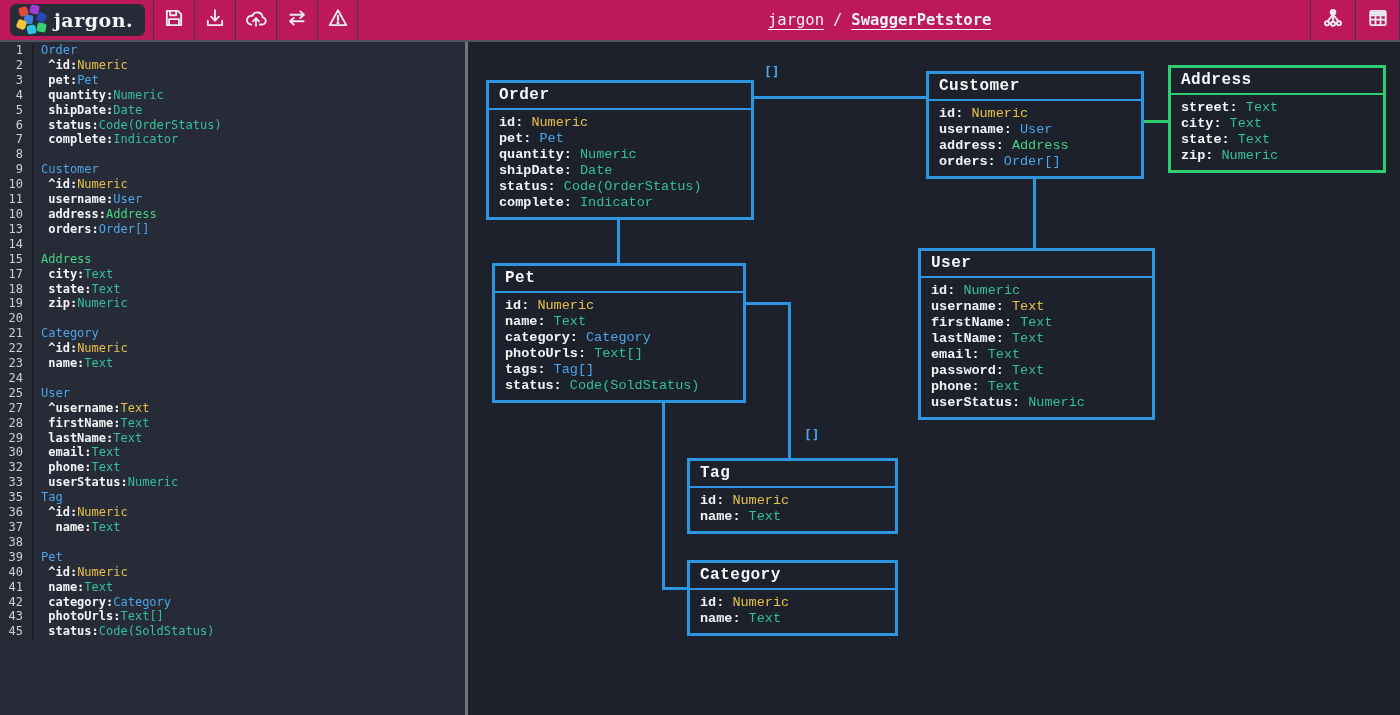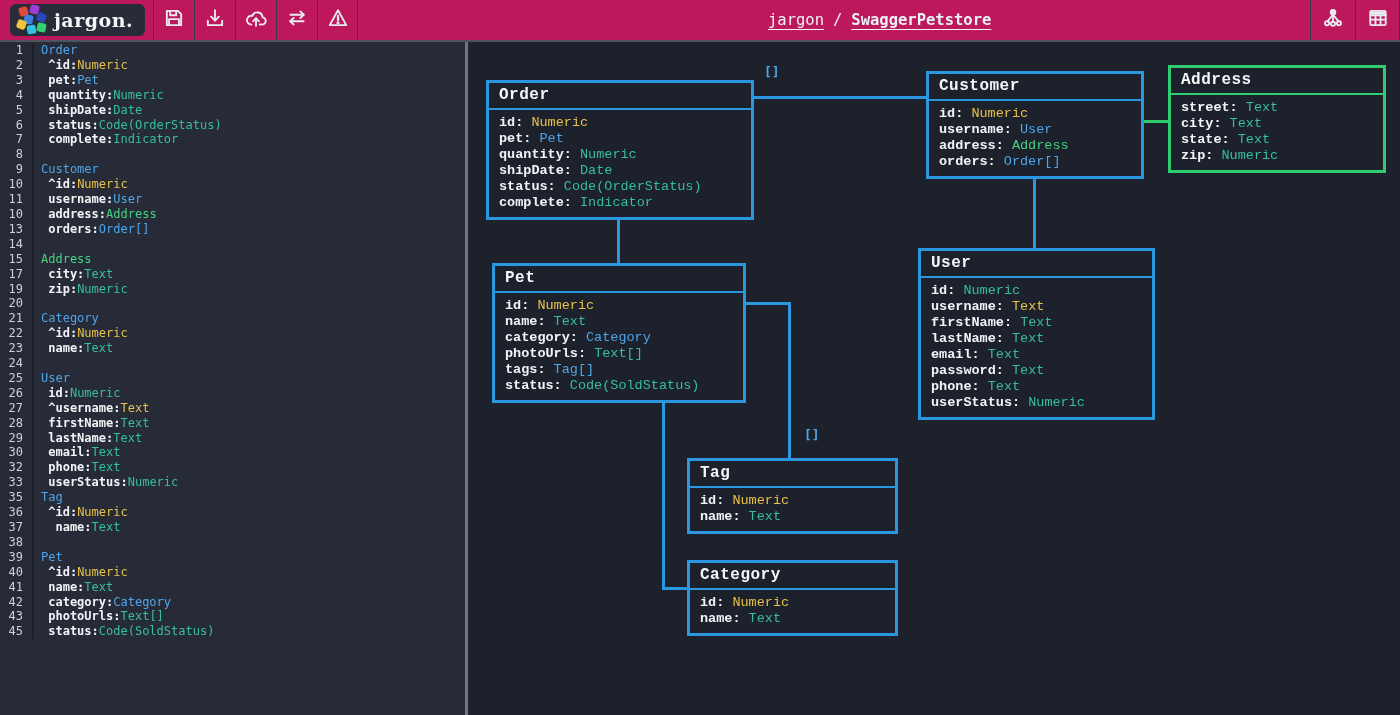--- a/index.html
+++ b/index.html
@@ -176,28 +176,28 @@
       <div class="line"><span class="ln">7</span><span class="lt"><span class="tk p"> complete:</span><span class="tk tt">Indicator</span></span></div>
       <div class="line"><span class="ln">8</span><span class="lt"></span></div>
       <div class="line"><span class="ln">9</span><span class="lt"><span class="tk eb">Customer</span></span></div>
       <div class="line"><span class="ln">10</span><span class="lt"><span class="tk p"> ^id:</span><span class="tk ty">Numeric</span></span></div>
       <div class="line"><span class="ln">11</span><span class="lt"><span class="tk p"> username:</span><span class="tk tb">User</span></span></div>
       <div class="line"><span class="ln">10</span><span class="lt"><span class="tk p"> address:</span><span class="tk tg">Address</span></span></div>
       <div class="line"><span class="ln">13</span><span class="lt"><span class="tk p"> orders:</span><span class="tk tb">Order[]</span></span></div>
       <div class="line"><span class="ln">14</span><span class="lt"></span></div>
       <div class="line"><span class="ln">15</span><span class="lt"><span class="tk eg">Address</span></span></div>
       <div class="line"><span class="ln">17</span><span class="lt"><span class="tk p"> city:</span><span class="tk tt">Text</span></span></div>
+      <div class="line"><span class="ln">18</span><span class="lt"><span class="tk p"> state:</span><span class="tk tt">Text</span></span></div>
       <div class="line"><span class="ln">19</span><span class="lt"><span class="tk p"> zip:</span><span class="tk tt">Numeric</span></span></div>
       <div class="line"><span class="ln">20</span><span class="lt"></span></div>
       <div class="line"><span class="ln">21</span><span class="lt"><span class="tk eb">Category</span></span></div>
       <div class="line"><span class="ln">22</span><span class="lt"><span class="tk p"> ^id:</span><span class="tk ty">Numeric</span></span></div>
       <div class="line"><span class="ln">23</span><span class="lt"><span class="tk p"> name:</span><span class="tk tt">Text</span></span></div>
       <div class="line"><span class="ln">24</span><span class="lt"></span></div>
       <div class="line"><span class="ln">25</span><span class="lt"><span class="tk eb">User</span></span></div>
-      <div class="line"><span class="ln">26</span><span class="lt"><span class="tk p"> id:</span><span class="tk tt">Numeric</span></span></div>
       <div class="line"><span class="ln">27</span><span class="lt"><span class="tk p"> ^username:</span><span class="tk ty">Text</span></span></div>
       <div class="line"><span class="ln">28</span><span class="lt"><span class="tk p"> firstName:</span><span class="tk tt">Text</span></span></div>
       <div class="line"><span class="ln">29</span><span class="lt"><span class="tk p"> lastName:</span><span class="tk tt">Text</span></span></div>
       <div class="line"><span class="ln">30</span><span class="lt"><span class="tk p"> email:</span><span class="tk tt">Text</span></span></div>
       <div class="line"><span class="ln">32</span><span class="lt"><span class="tk p"> phone:</span><span class="tk tt">Text</span></span></div>
       <div class="line"><span class="ln">33</span><span class="lt"><span class="tk p"> userStatus:</span><span class="tk tt">Numeric</span></span></div>
       <div class="line"><span class="ln">35</span><span class="lt"><span class="tk eb">Tag</span></span></div>
       <div class="line"><span class="ln">36</span><span class="lt"><span class="tk p"> ^id:</span><span class="tk ty">Numeric</span></span></div>
       <div class="line"><span class="ln">37</span><span class="lt"><span class="tk p">  name:</span><span class="tk tt">Text</span></span></div>
       <div class="line"><span class="ln">38</span><span class="lt"></span></div>

